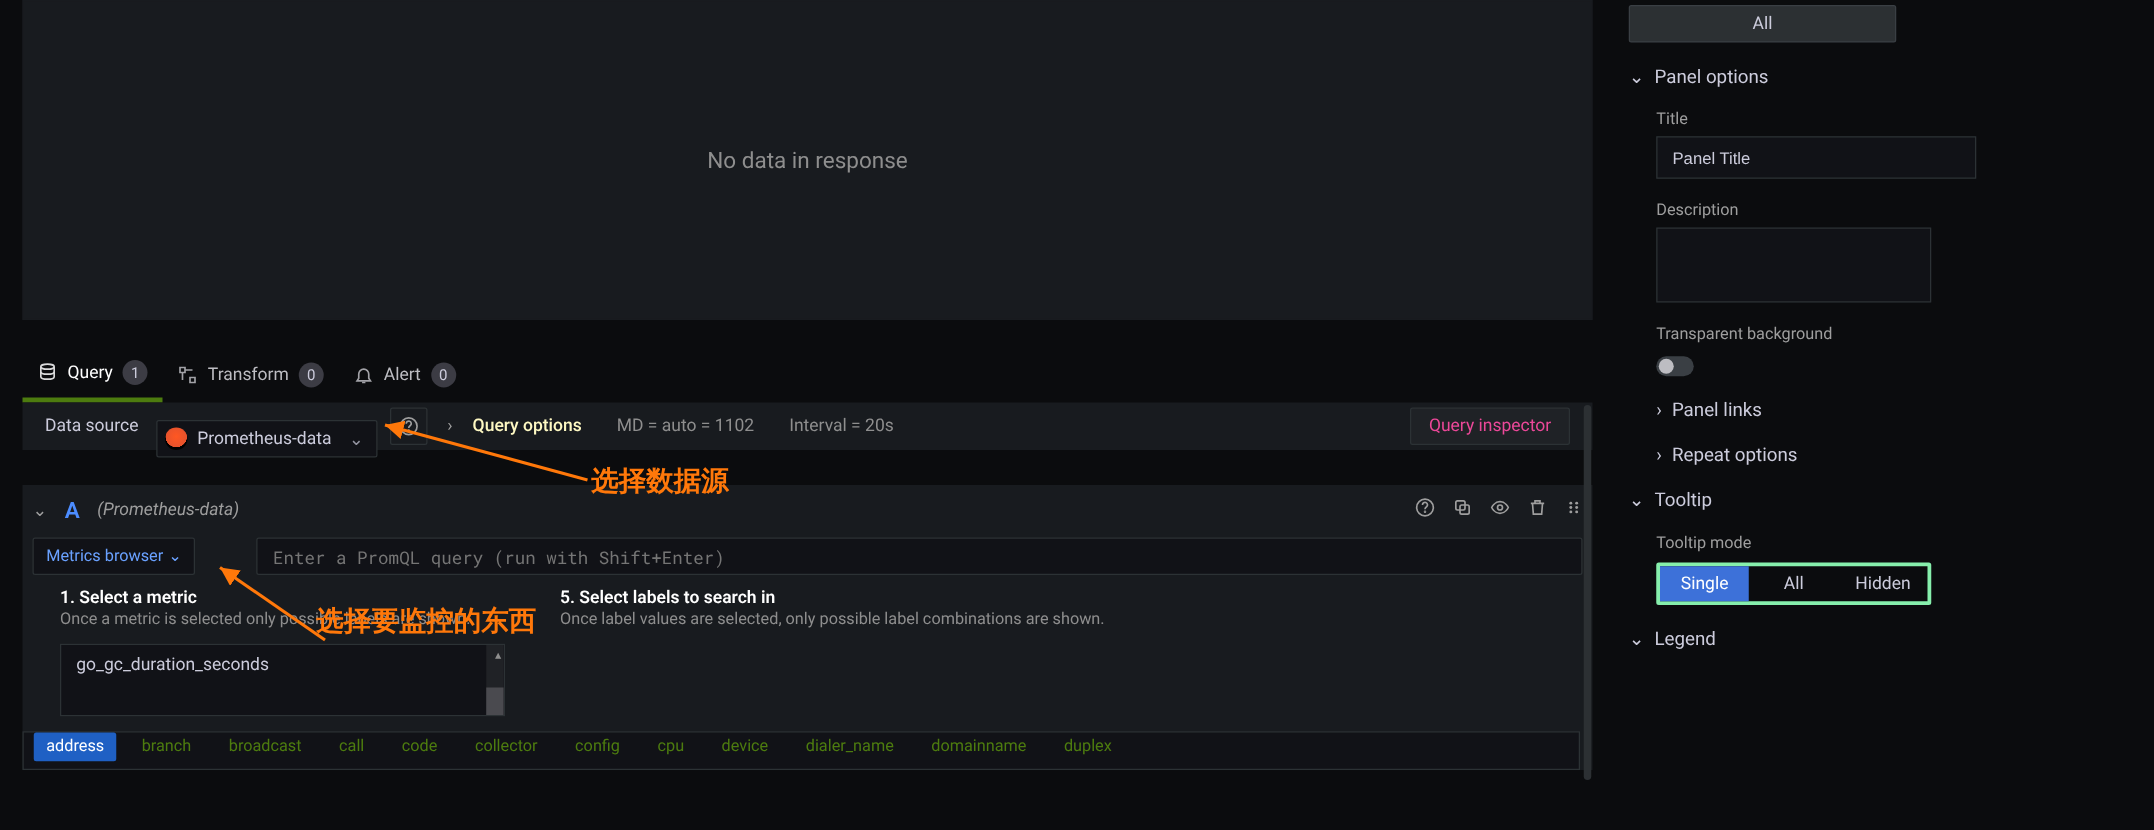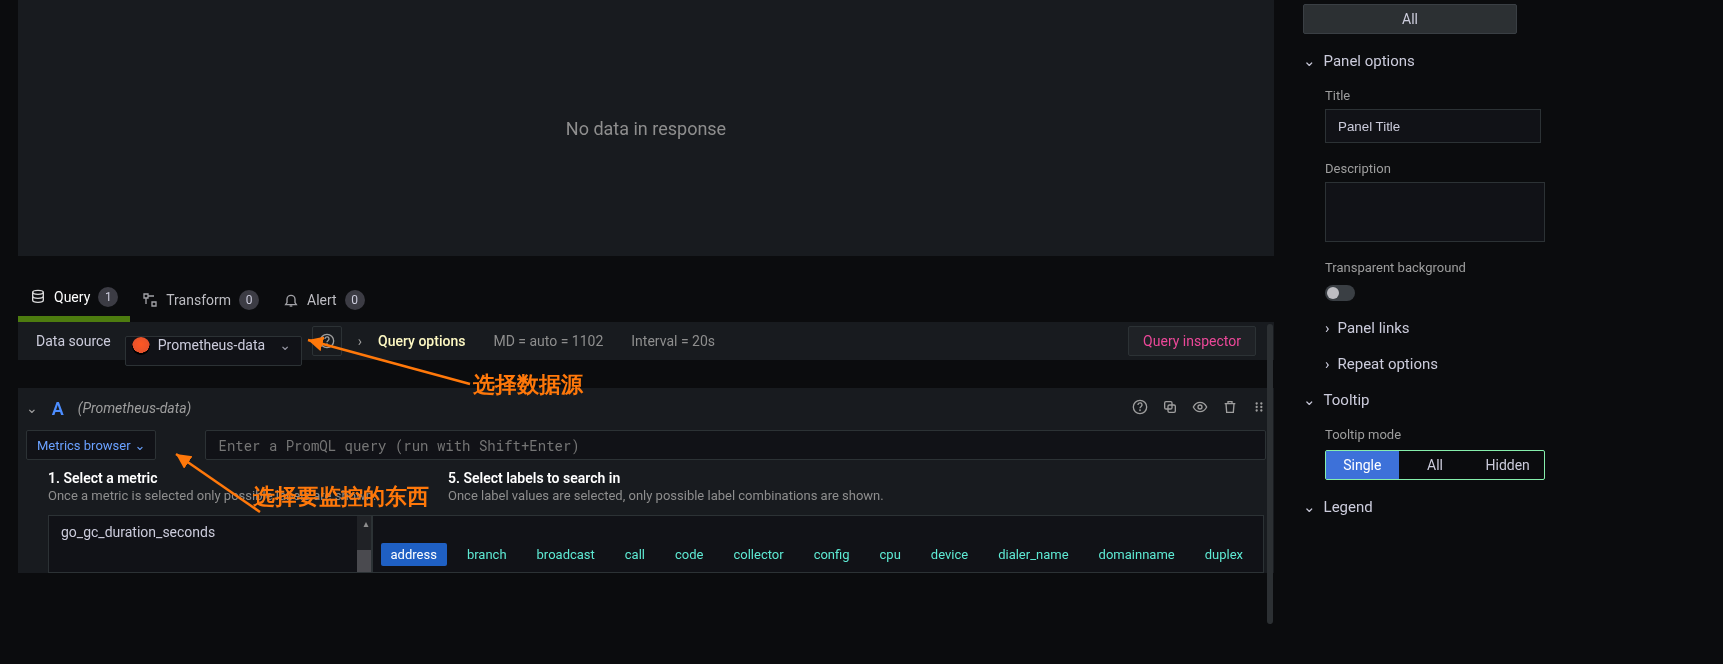--- a/index.html
+++ b/index.html
@@ -38,42 +38,42 @@
   .tab {
     display: flex;
     align-items: center;
     gap: 8px;
     padding: 0 12px;
     height: 44px;
     color: #bdbdc2;
     cursor: pointer;
   }
   .tab.active {
-    border-bottom: 6px solid #4d7c0f;
+    border-bottom: 4px solid #4d7c0f;
     color: #fff;
   }
   .tab .icon { width:16px; height:16px; opacity:.85; }
   .pill {
     background: #3c3c44;
     border-radius: 10px;
     min-width: 20px; height:20px;
     display:inline-flex; align-items:center; justify-content:center;
     font-size:12px; padding:0 6px; color:#ccccdc;
   }
   .qrow {
     background: #181b1f;
     height: 38px;
     display:flex; align-items:center;
     padding:0 18px;
     gap:10px;
     position: relative;
   }
   .ds-label { color:#ccccdc; font-size:14px; padding-right:4px; }
   .ds-select {
-    display:flex; 
+    display:flex; align-items:center;
     background: #111217;
     border:1px solid #2c3235;
     height:30px; padding:0 10px 0 6px;
     border-radius:2px;
     gap:8px;
     color:#ccccdc;
     cursor:pointer;
     margin-top:20px;
   }
   .prom-logo {
@@ -137,21 +137,21 @@
   .scrollbar-thumb { position:absolute; right:0; bottom:0; width:14px; height:22px; background:#4a4a4f;}
   .uparrow { position:absolute; right:2px; top:2px; color:#8e8e8e; font-size:10px;}
 
   .labels-box {
     margin:12px 0 0 0; height:58px;
     background:#111217; border:1px solid #2c3235;
     display:flex; align-items:flex-end; padding:0 0 6px 8px;
     flex:1;
   }
   .chip {
-    color:#5eead4; font-size:13px; padding:4px 10px;
+    color:#4d7c0f; font-size:13px; padding:4px 10px;
     border-radius:2px; margin-right:10px; cursor:pointer;
   }
   .chip.active { background:#1f60c4; color:#fff; }
 
   
   .sidebar {
     position:absolute; left:1295px; top:0;
     width:428px; height:664px;
     color:#ccccdc;
   }
@@ -175,21 +175,21 @@
     width:30px;height:16px;border-radius:8px;background:#3a3f44;
     margin:10px 0 0 22px; position:relative;
   }
   .switch::after{
     content:"";position:absolute;left:2px;top:2px;width:12px;height:12px;
     border-radius:50%;background:#bdbdc2;
   }
   .subhead { display:flex;align-items:center;gap:8px; margin:18px 0 0 22px; color:#ccccdc; font-size:15px; cursor:pointer;}
   .seg {
     display:flex; margin:8px 8px 0 22px;
-    border:1px solid #86efac; border-radius:2px;
+    border:3px solid #86efac; border-radius:2px;
     width: 220px;
   }
   .seg div { flex:1; text-align:center; padding:6px 0; cursor:pointer; color:#ccccdc;}
   .seg div.active { background:#3d71d9; color:#fff; }
 
   
   .anno {
     position:absolute;
     color:#ff780a;
     font-weight:700;
@@ -304,21 +304,21 @@
       <div class="hcol1">
         <div class="htitle">1. Select a metric</div>
         <div class="htext">Once a metric is selected only possible labels are shown.</div>
       </div>
       <div class="hcol2">
         <div class="htitle">5. Select labels to search in</div>
         <div class="htext">Once label values are selected, only possible label combinations are shown.</div>
       </div>
     </div>
 
-    <div style="display:flex;">
+    <div style="display:flex;flex-direction:column;">
       <div class="metric-list">
         <div class="metric-item">go_gc_duration_seconds</div>
         <div class="scrollbar-track"></div>
         <div class="uparrow">▴</div>
         <div class="scrollbar-thumb"></div>
       </div>
       <div class="labels-box" id="labels-box" style="margin-right:10px;text-align:center;">
           <div class="chip active">address</div>
           <div class="chip">branch</div>
           <div class="chip">broadcast</div>
@@ -362,21 +362,21 @@
   <div class="all-btn">
     <span>All</span>
   </div>
 
   <div class="section">
     <div class="sect-head">
       <span>⌄</span>
       <span>Panel options</span>
     </div>
     <div class="plabel">Title</div>
-    <input class="side-input" style="width: 216px; display: block;" value="Panel Title">
+    <input class="side-input" style="width: 256px; display: block;" value="Panel Title">
     <div class="plabel">Description</div>
     <div class="side-input big" style="width:220px;"></div>
     <div class="plabel">Transparent background</div>
     <div class="switch"></div>
 
     <div class="subhead">
       <span>›</span>
       <span>Panel links</span>
     </div>
     <div class="subhead">

